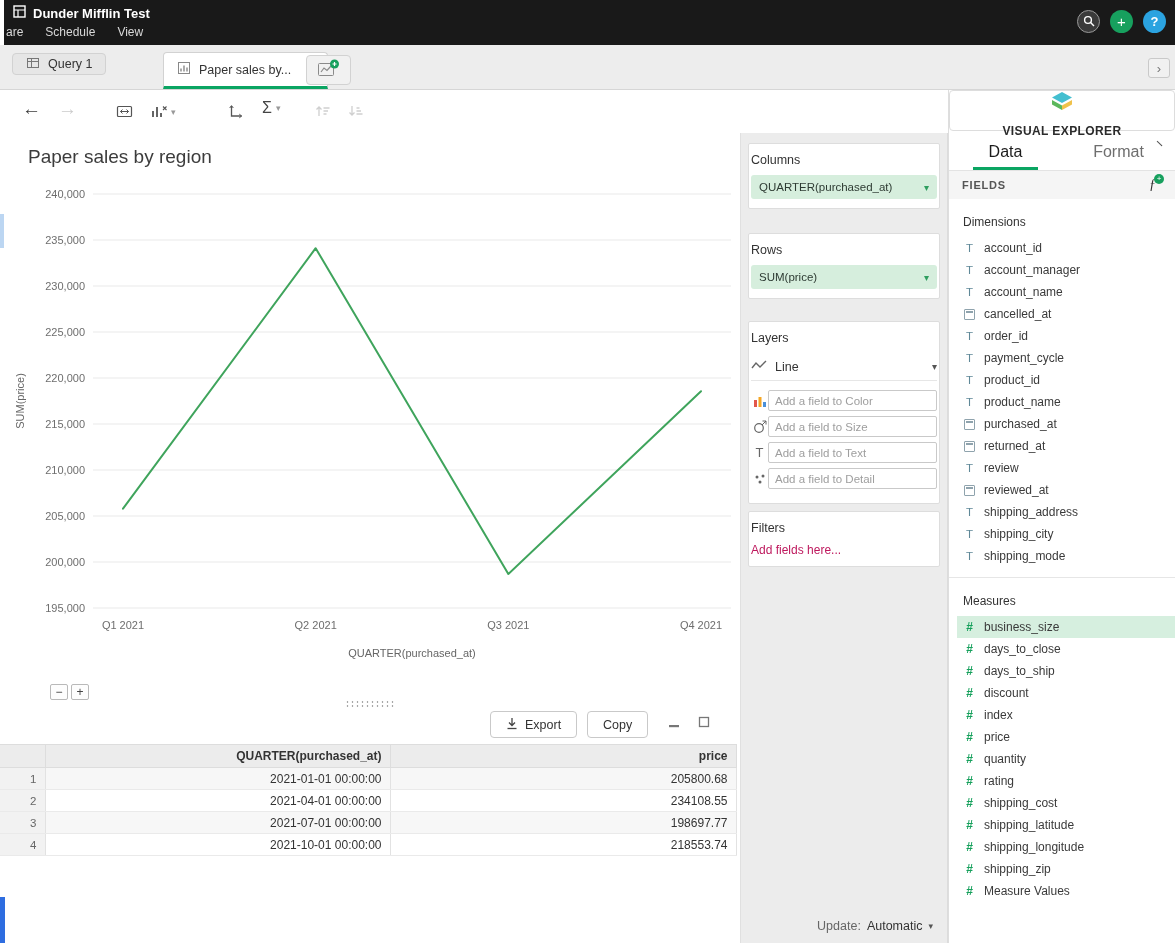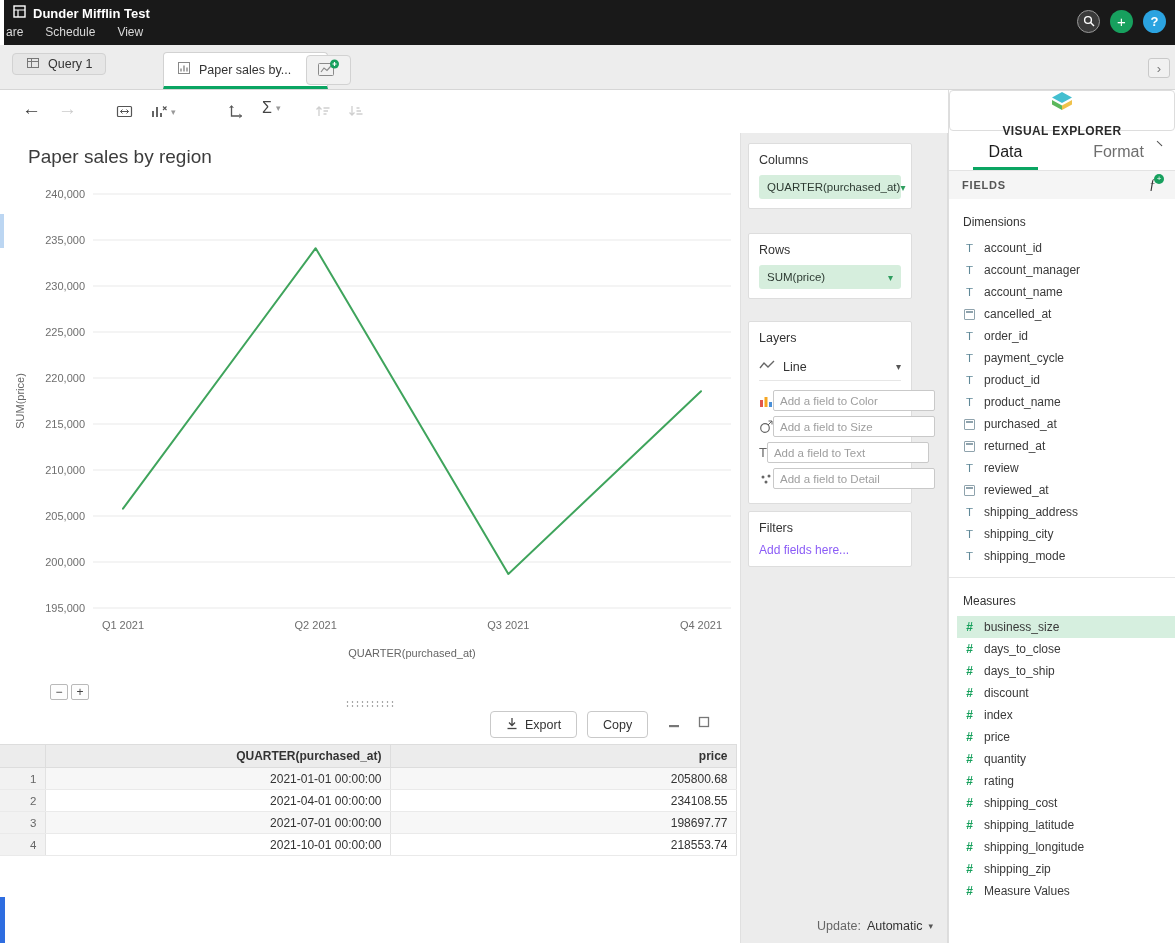--- a/index.html
+++ b/index.html
@@ -61,36 +61,36 @@
   .results-table th { height:23px; background:#ececec; border:1px solid #ddd; border-left:none; font-weight:600; text-align:right; padding-right:8px; }
   .results-table th:first-child { border-left:none; width:45px; }
   .results-table td { height:22px; text-align:right; padding-right:8px; border-bottom:1px solid #eaeaea; border-right:1px solid #e2e2e2; }
   .results-table td.num { background:#f2f2f2; color:#666; font-size:11.5px; width:45px; }
   .results-table col.c1 { width:45px; } .results-table col.c2 { width:345px; } .results-table col.c3 { width:346px; }
   .results-table tbody tr:nth-child(odd) td.val { background:#f7f7f7; }
 
   
   .vdiv { position:absolute; left:740px; top:133px; width:1px; height:810px; background:#e0e0e0; }
   .shelves { position:absolute; left:741px; top:133px; width:207px; height:810px; background:#ececec; border-right:1px solid #dcdcdc; }
-  .card { position:absolute; left:7px; width:164px; background:#fff; border:1px solid #ddd; border-radius:2px; padding:9px 10px; }
+  .card { position:absolute; left:7px; width:192px; background:#fff; border:1px solid #ddd; border-radius:2px; padding:9px 2px; }
   .card-title { font-size:12.5px; color:#333; margin-bottom:8px; }
   .pill { display:flex; align-items:center; justify-content:space-between; height:24px; background:#d6eedd; border-radius:3px; padding:0 8px; font-size:11.5px; color:#2e3b33; }
   .pill .chev { color:#2f9e5f; font-size:10px; }
   .card-columns { top:10px; }
   .card-rows { top:100px; }
   .card-layers { top:188px; }
   .type-row { display:flex; align-items:center; gap:8px; height:28px; border-bottom:1px solid #e6e6e6; margin-bottom:9px; font-size:12.5px; color:#333; }
   .type-row .chev { margin-left:auto; color:#555; font-size:10px; }
   .drop-row { display:flex; align-items:center; margin-bottom:5px; }
   .drop-row .sh-ic { width:17px; display:flex; justify-content:center; }
   .drop-row input { flex:1; height:21px; border:1px solid #c9c9c9; border-radius:2px; font-size:11.5px; padding-left:6px; font-family:"Liberation Sans",sans-serif; color:#555; }
   .drop-row input::placeholder { color:#9e9e9e; }
   .t-glyph { color:#666; font-size:13px; }
   .card-filters { top:378px; }
-  .filters-ph { font-size:12px; color:#8b5cf6; margin-top:4px; }
+  .filters-ph { font-size:12px; color:#be185d; margin-top:4px; }
   .update-row { position:absolute; right:14px; bottom:10px; font-size:12.5px; color:#666; display:flex; gap:6px; align-items:center; }
   .update-row .uval { color:#333; }
   .update-row .chev { font-size:9px; color:#555; }
 
   
   .rightpanel { position:absolute; left:948px; top:90px; width:227px; height:853px; background:#fff; border-left:1px solid #dedede; }
   .explorer-header { height:41px; border:1px solid #ddd; border-radius:4px; display:flex; align-items:center; gap:9px; padding:0 11px;flex-direction:column; }
   .explorer-title { font-size:12px; font-weight:bold; color:#2b2b2b; letter-spacing:0.4px; }
   .chev-css { width:7px; height:7px; border-right:1.5px solid #555; border-bottom:1.5px solid #555; transform:rotate(45deg); margin-left:auto; margin-top:-4px; }
   .ve-tabs { display:flex; height:40px; border-bottom:1px solid #e3e3e3; }

